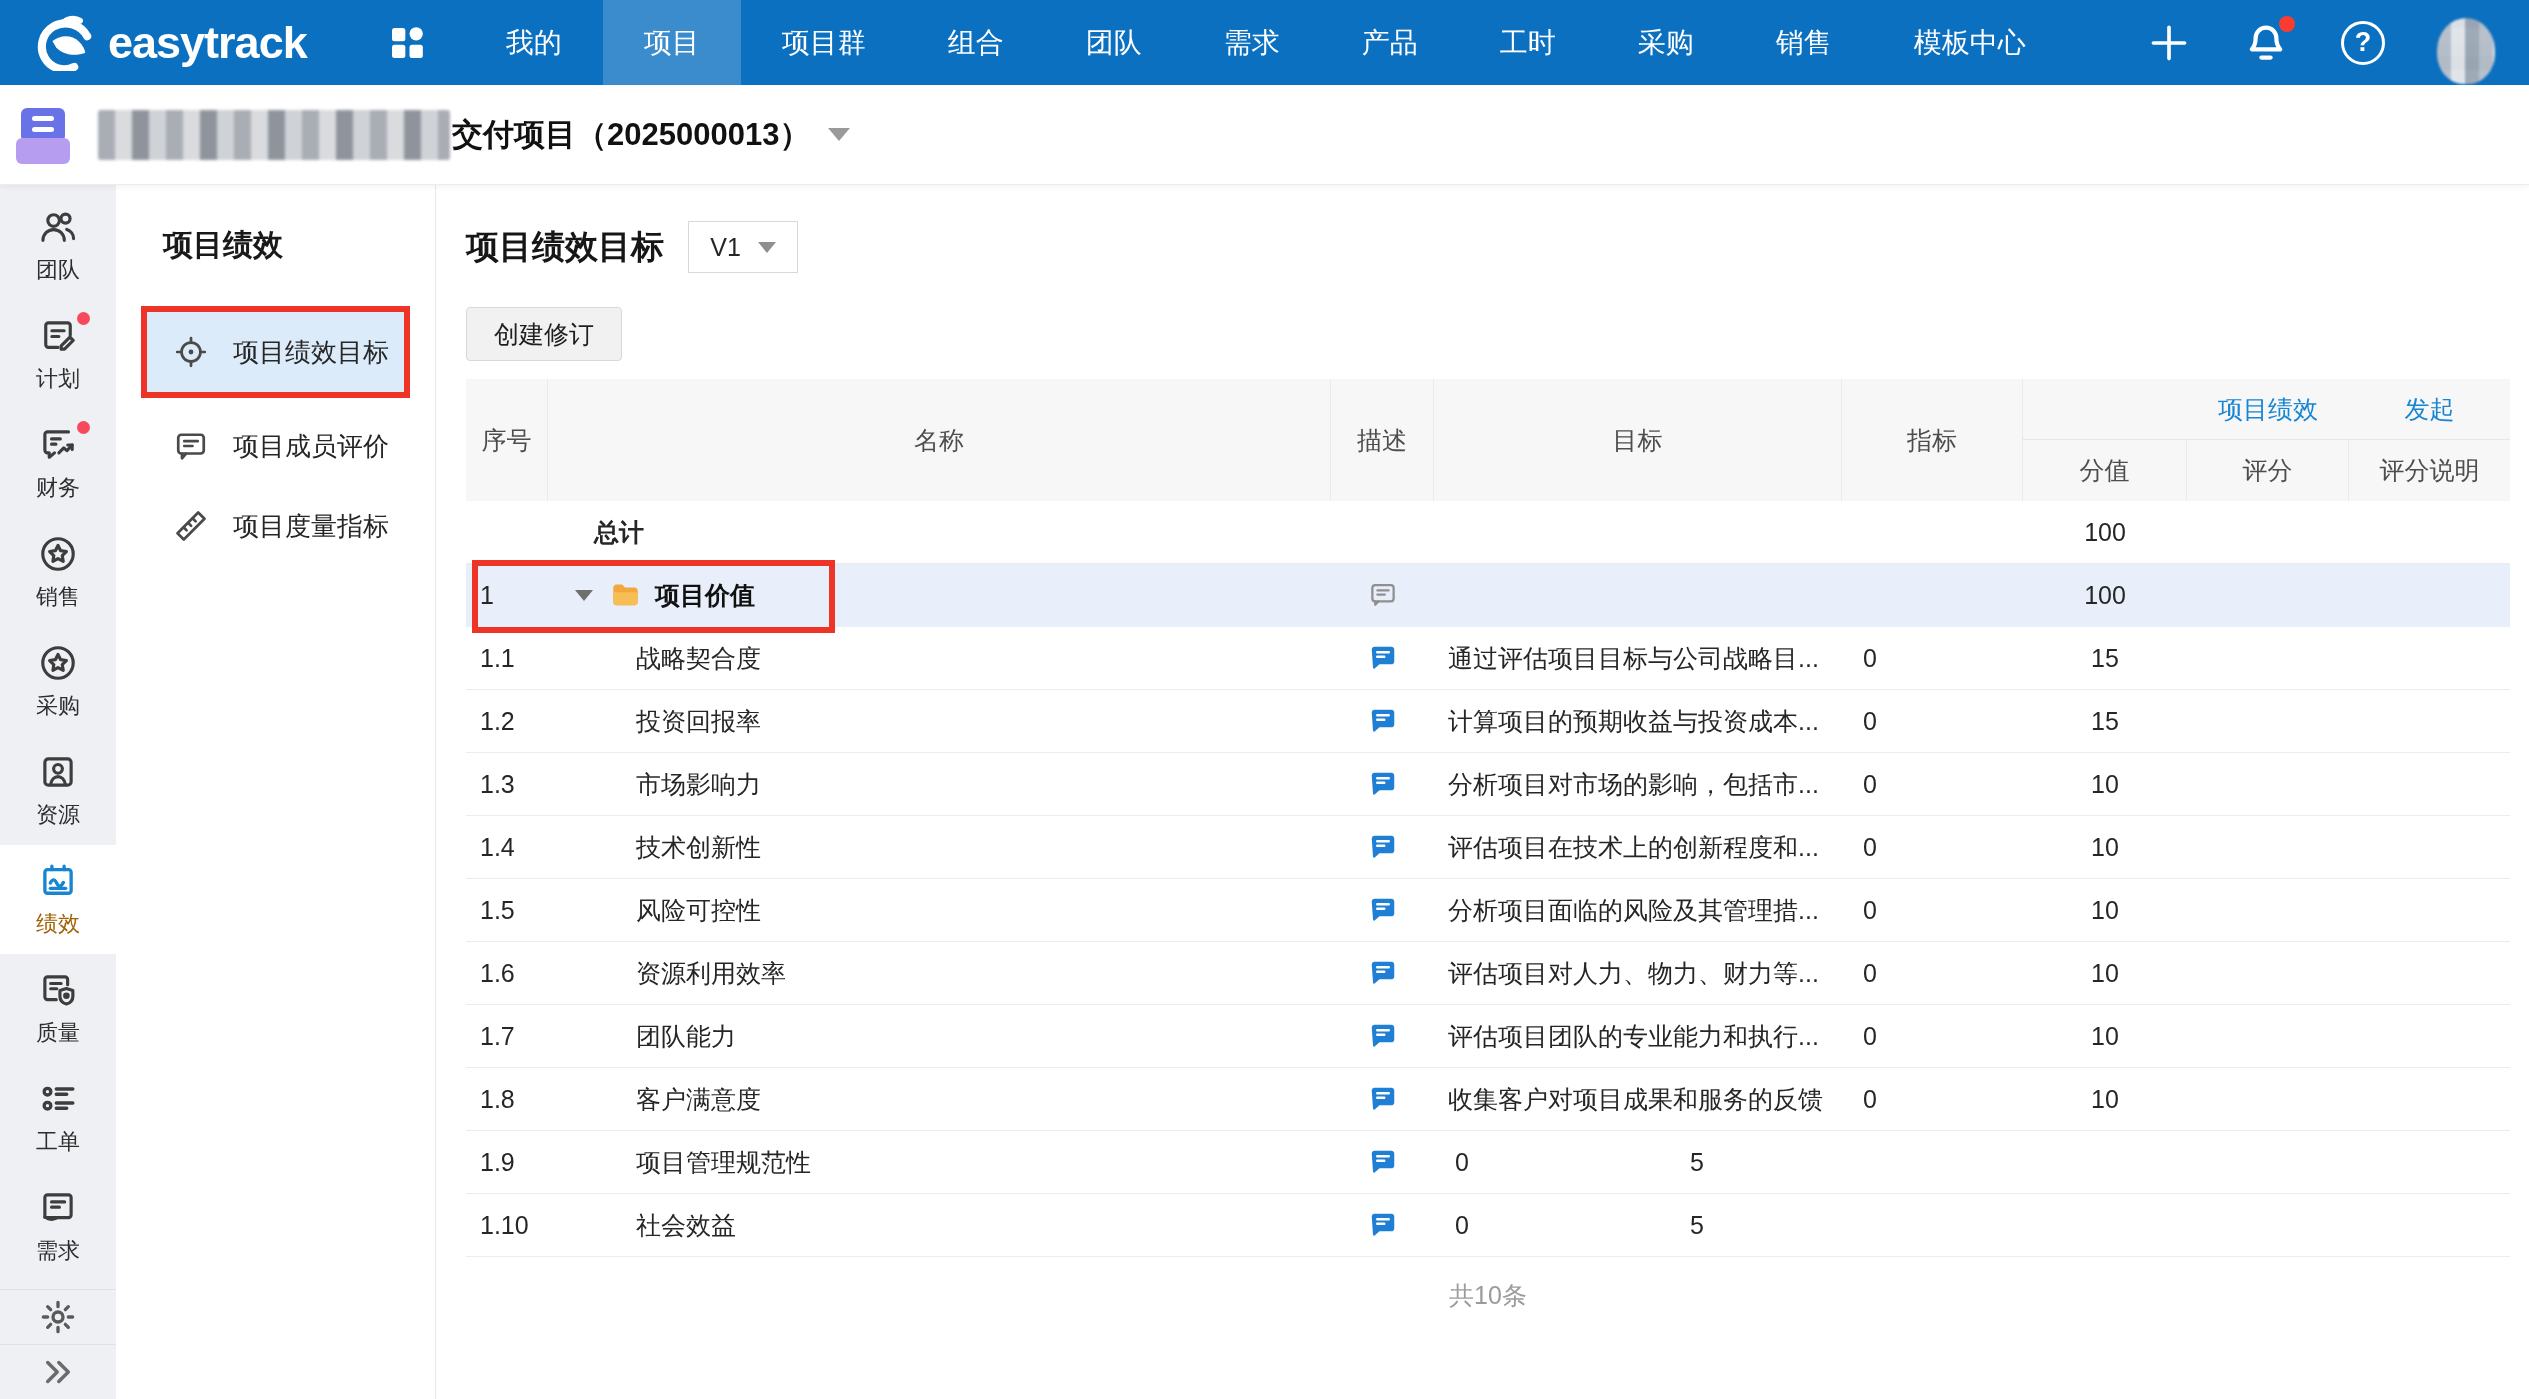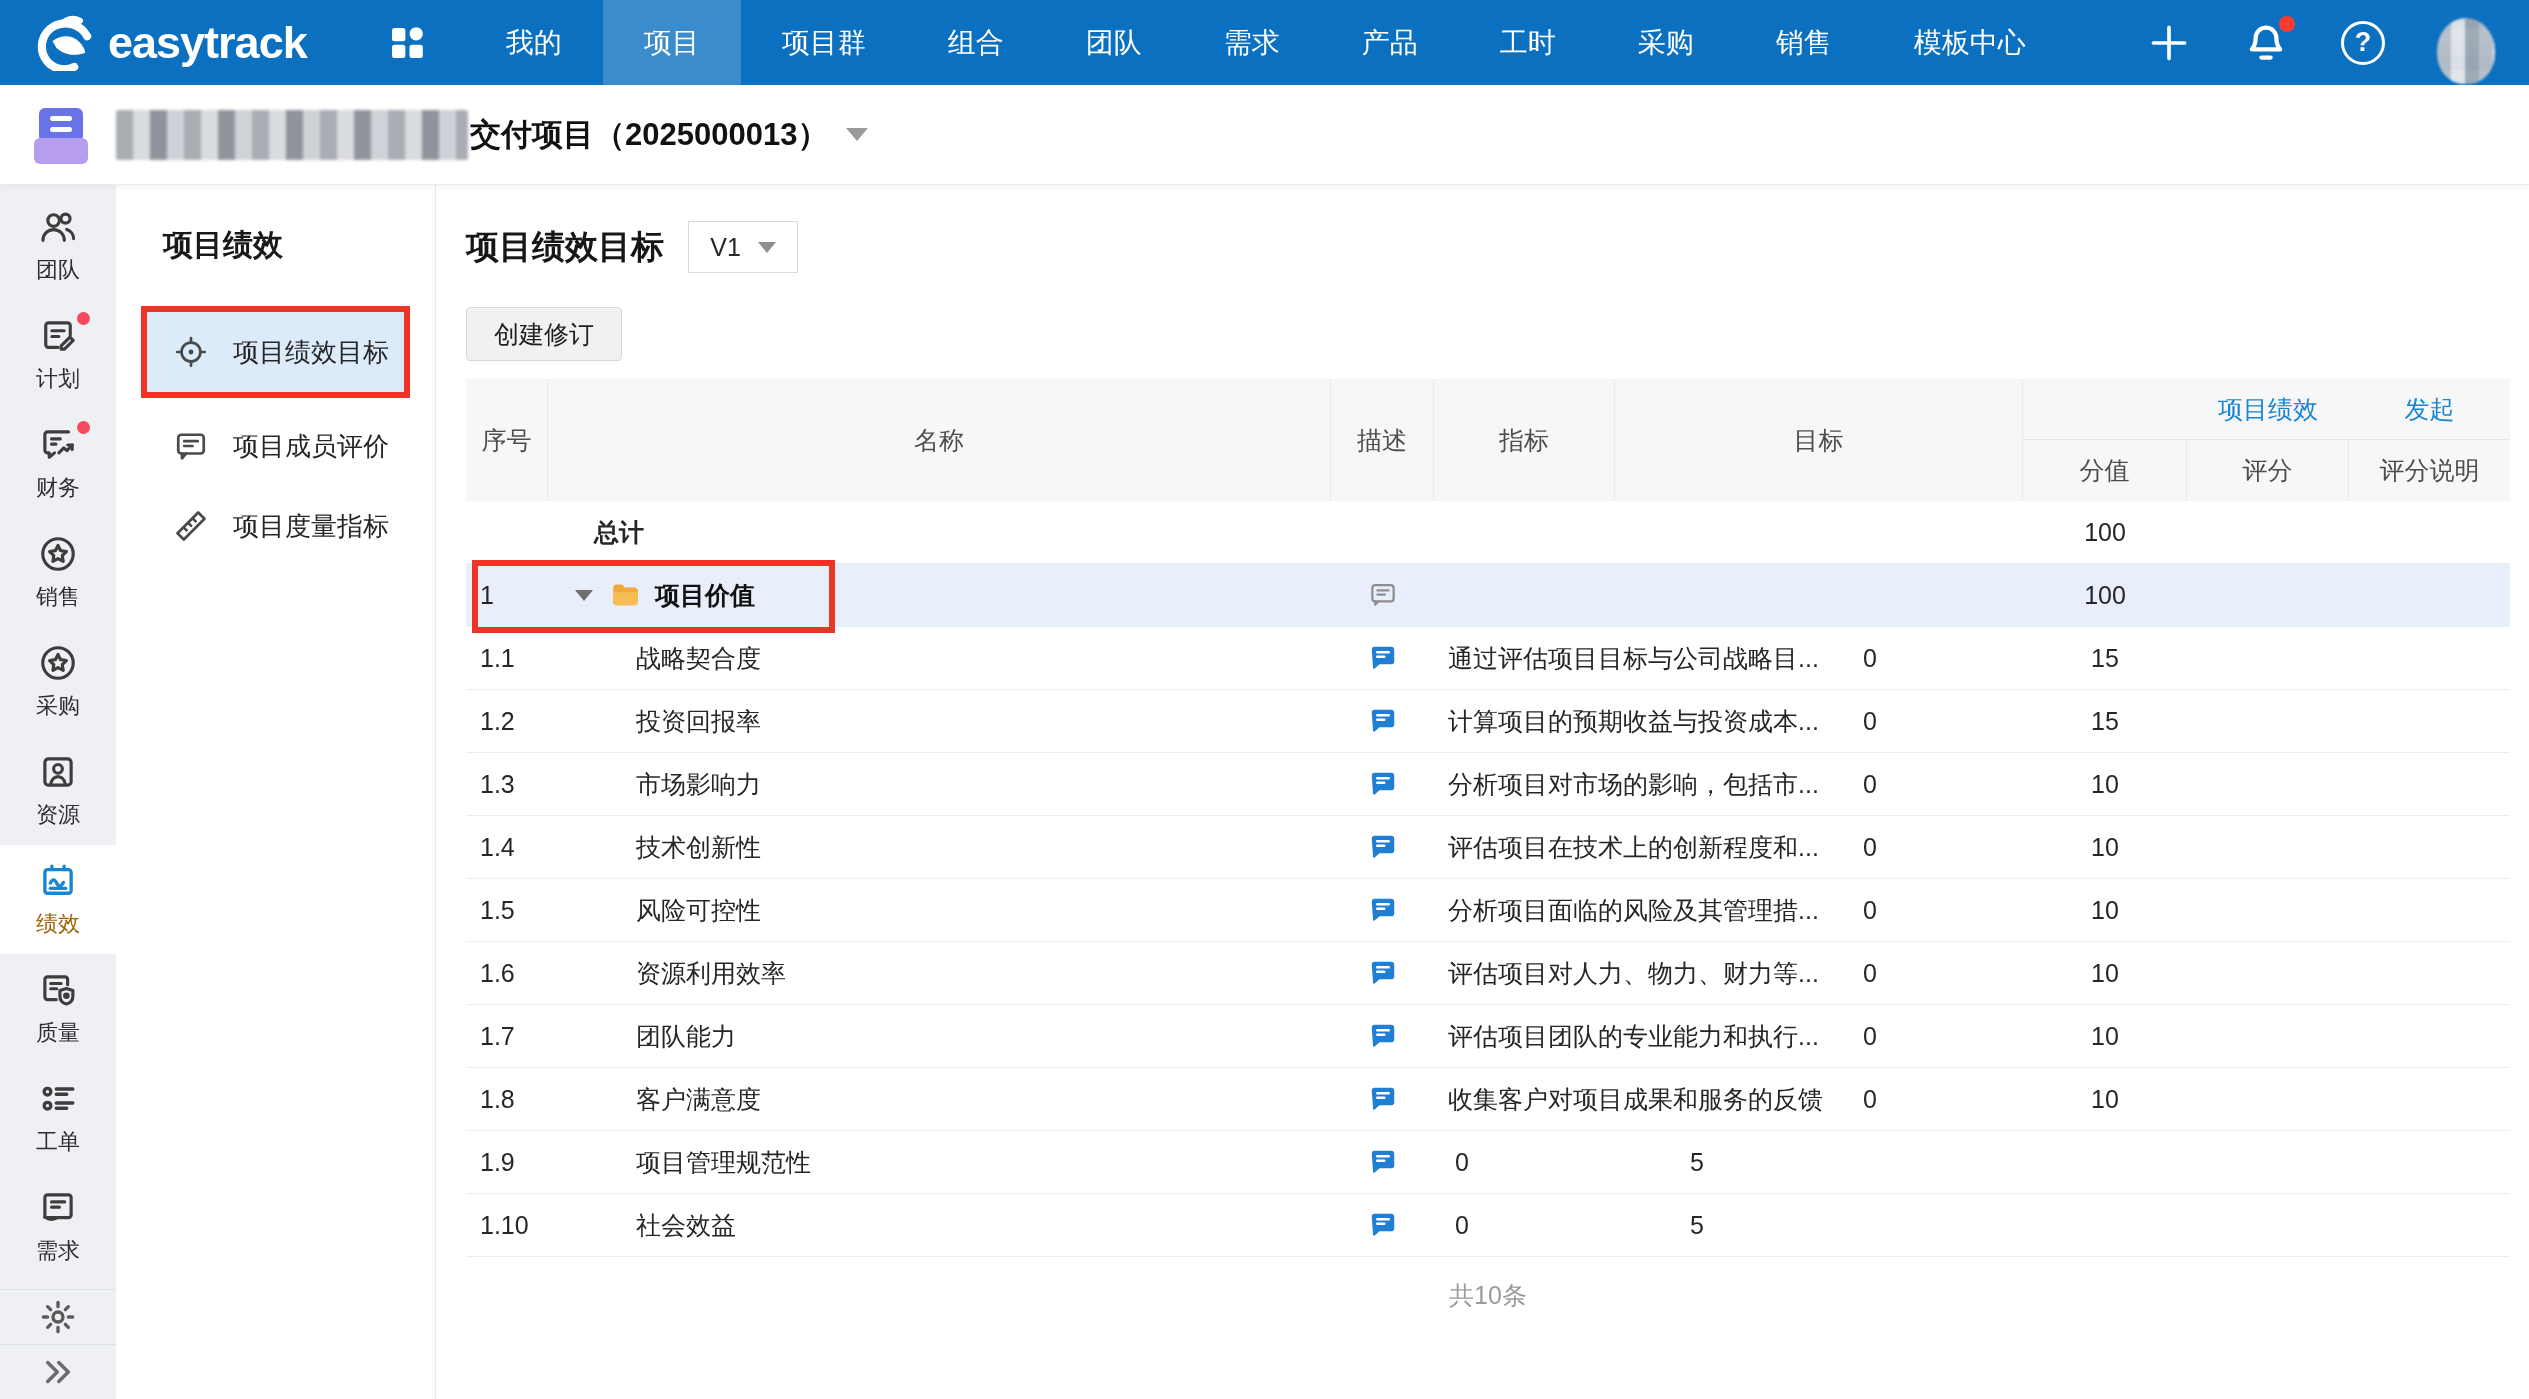--- a/index.html
+++ b/index.html
@@ -18,21 +18,21 @@
   .nav-act{position:relative;display:flex;align-items:center;cursor:pointer}
   .bell-dot{position:absolute;top:-4px;right:-6px;width:16px;height:16px;border-radius:50%;background:#fa3b30}
   .help-circle{width:44px;height:44px;border:3px solid #fff;border-radius:50%;display:flex;align-items:center;justify-content:center;font-size:27px;font-weight:700}
   .avatar{width:58px;height:66px;margin-top:16px;border-radius:50% 50% 46% 46%;
     background-image:
       repeating-linear-gradient(90deg,rgba(176,186,198,.85) 0 14px,rgba(226,230,235,.85) 14px 28px,rgba(148,160,175,.85) 28px 42px),
       repeating-linear-gradient(0deg,#dfe3e8 0 14px,#b7c0cb 14px 28px,#cfd5dc 28px 42px);
     filter:blur(1px);cursor:pointer}
 
   
-  .crumb{height:100px;background:#fff;display:flex;align-items:center;padding:0 30px;border-bottom:1px solid #ececec;box-shadow:0 2px 6px rgba(0,0,0,.05);position:relative;z-index:4}
+  .crumb{height:100px;background:#fff;display:flex;align-items:center;padding:0 12px;border-bottom:1px solid #ececec;box-shadow:0 2px 6px rgba(0,0,0,.05);position:relative;z-index:4}
   .proj-icon{position:relative;width:62px;height:62px;flex:0 0 auto}
   .proj-icon .pi-top{position:absolute;left:9px;top:4px;width:44px;height:34px;border-radius:6px;background:#6a72e8}
   .proj-icon .pi-top i{display:block;position:absolute;left:11px;width:22px;height:5px;border-radius:3px;background:#fff}
   .proj-icon .pi-top i:nth-child(1){top:8px}
   .proj-icon .pi-top i:nth-child(2){top:19px}
   .proj-icon .pi-tray{position:absolute;left:4px;bottom:2px;width:54px;height:26px;border-radius:6px;background:#b79df0}
   .blur-name{width:352px;height:50px;margin-left:24px;border-radius:3px;
     background-image:
       repeating-linear-gradient(90deg,#a9adb4 0 17px,#d9dbde 17px 34px,#8f949c 34px 51px,#cfd2d6 51px 68px),
       repeating-linear-gradient(0deg,rgba(255,255,255,.45) 0 16px,rgba(60,64,70,.25) 16px 34px);
@@ -315,22 +315,22 @@
     </div>
 
     <button class="btn-revise">创建修订</button>
 
     <div class="table">
 
       <div class="thead">
         <div class="th w-idx">序号</div>
         <div class="th w-name">名称</div>
         <div class="th w-desc">描述</div>
+        <div class="th w-goal">目标</div>
         <div class="th w-ind">指标</div>
-        <div class="th w-goal">目标</div>
         <div class="th-group">
           <div class="tg-top">
             <div class="tg-cell tg-c1"></div>
             <div class="tg-cell tg-c2">
                 <span class="tg-link">项目绩效</span>
               </div>
             <div class="tg-cell tg-c3">
                 <span class="tg-link">发起</span>
               </div>
           </div>

